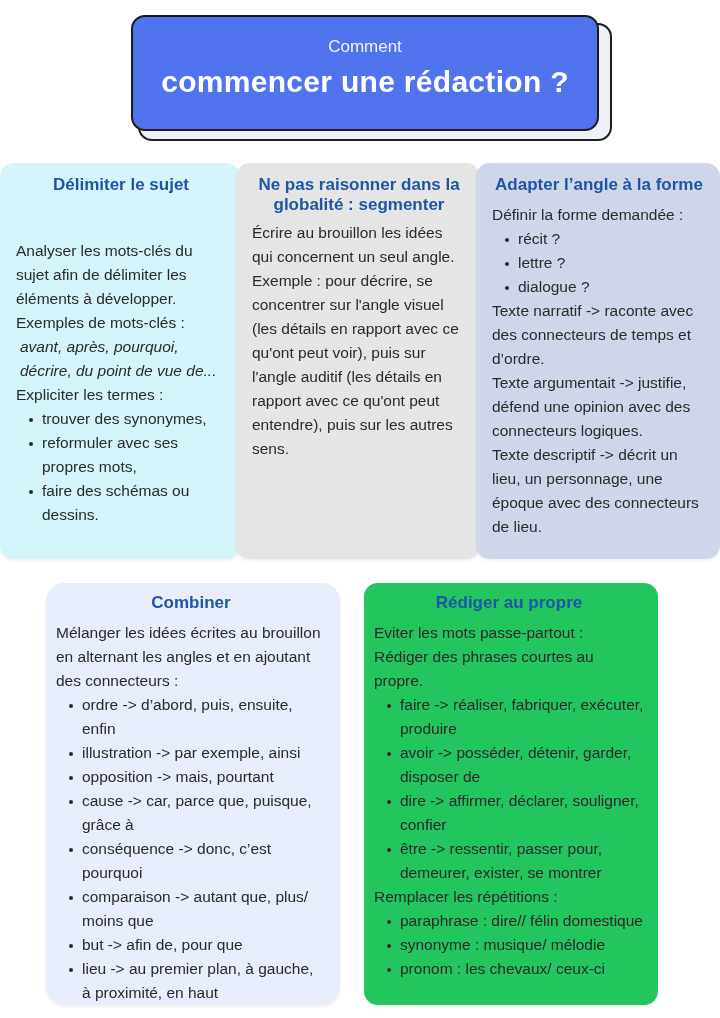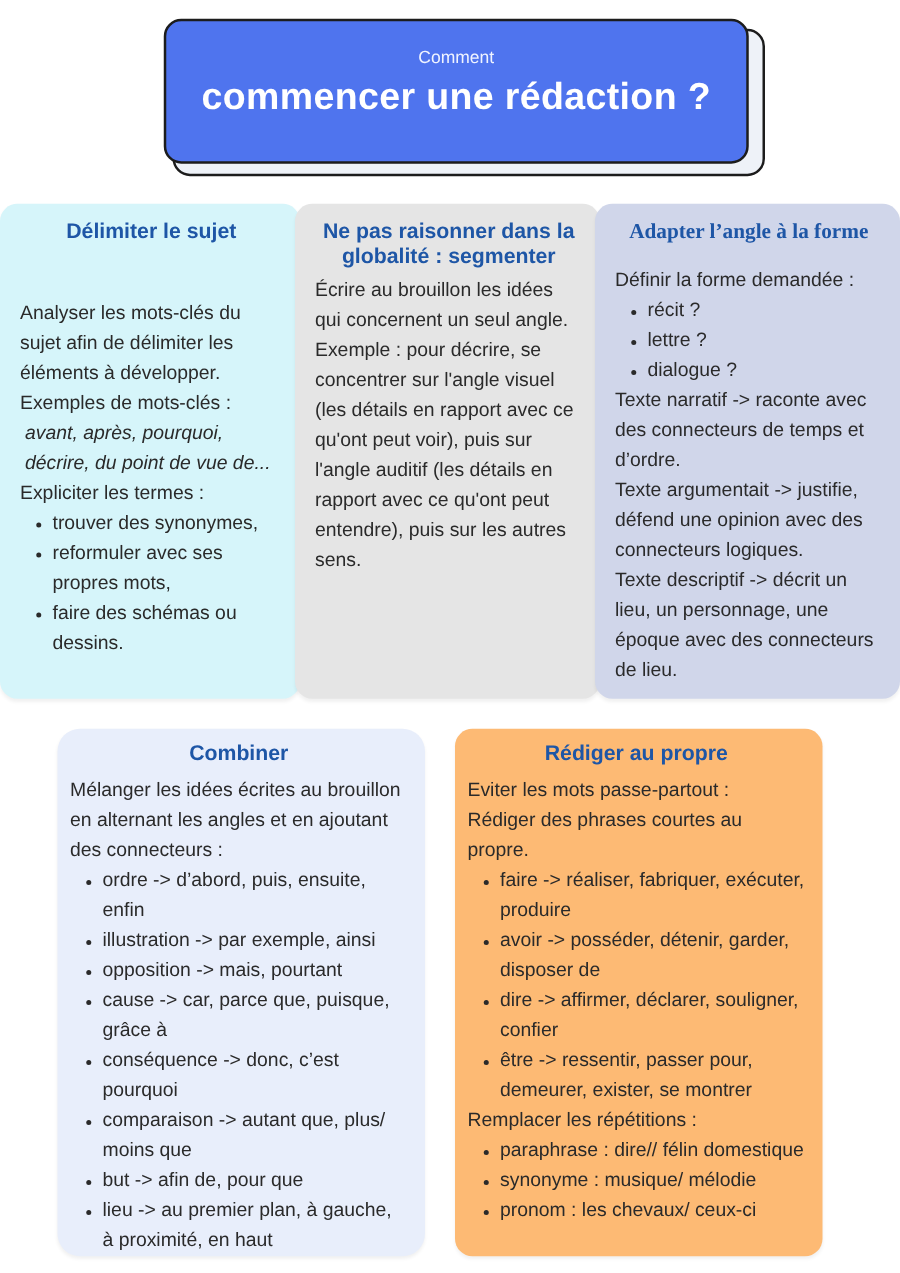--- a/index.html
+++ b/index.html
@@ -9,21 +9,21 @@
     }
     .title-shadow {
       position: absolute; left: 138px; top: 23px; width: 470px; height: 114px;
       background: #eef2f8; border: 2px solid #1c1c1c; border-radius: 14px;
     }
     .title-box {
       position: absolute; left: 131px; top: 15px; width: 468px; height: 116px;
       background: #4f74ee; border: 2px solid #1c1c1c; border-radius: 14px;
       color: #ffffff; text-align: center; box-sizing: border-box;
     }
-    .title-small { font-size: 14px; margin-top: 20px; color: #f0f4ff; }
+    .title-small { font-size: 17px; margin-top: 20px; color: #f0f4ff; }
     .title-big { font-size: 30px; font-weight: bold; margin-top: 8px; letter-spacing: 0.3px; }
     .card {
       position: absolute; border-radius: 14px; box-sizing: border-box;
       box-shadow: 0 2px 3px rgba(0,0,0,0.06);
       padding: 10px 14px 10px 16px; font-size: 15.5px; line-height: 24px;
     }
     .card h2 {
       margin: 0; color: #1e56a6; font-size: 17px; line-height: 20px; text-align: center; font-weight: bold;
     }
     .card p { margin: 0; }
@@ -31,24 +31,24 @@
     .card li { position: relative; }
     .card li::before {
       content: ""; position: absolute; left: -13px; top: 11px; width: 4px; height: 4px;
       background: #2a2a2a; border-radius: 50%;
     }
     .ital { font-style: italic; padding-left: 4px; }
     #c1 { left: 0; top: 163px; width: 240px; height: 396px; background: #d6f5fa; }
     #c2 { left: 236px; top: 163px; width: 244px; height: 396px; background: #e5e5e5; }
     #c3 { left: 476px; top: 163px; width: 244px; height: 396px; background: #d0d6ea; }
     #c4 { left: 46px; top: 583px; width: 294px; height: 422px; background: #e8eefb; border-radius: 18px; }
-    #c5 { left: 364px; top: 583px; width: 294px; height: 422px; background: #fdba74; }
+    #c5 { left: 364px; top: 583px; width: 294px; height: 422px; background: #22c55e; }
     #c1 h2 { margin-top: 2px; margin-bottom: 44px; }
     #c2 h2 { margin-top: 2px; margin-bottom: 6px; }
-    #c3 h2 { margin-top: 2px; margin-bottom: 18px; font-family: Liberation Serif, serif; }
+    #c3 h2 { margin-top: 2px; margin-bottom: 8px; }
     #c4 h2, #c5 h2 { margin-top: 0; margin-bottom: 8px; }
     #c4, #c5 { padding-left: 10px; }
   </style>
 </head>
 <body>
 
 <div class="title-shadow"></div>
 <div class="title-box">
   <div class="title-small">Comment</div>
   <div class="title-big">commencer une rédaction ?</div>

